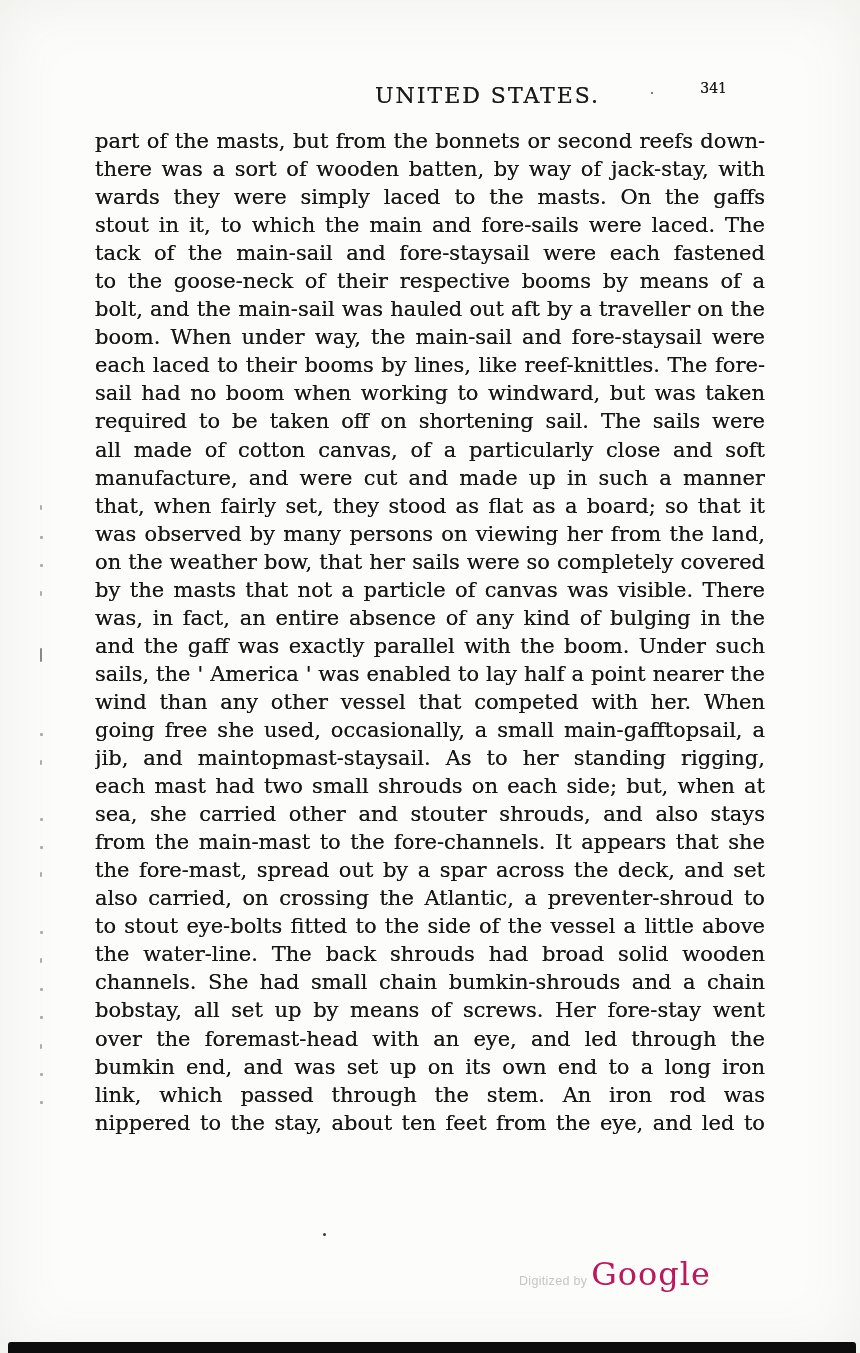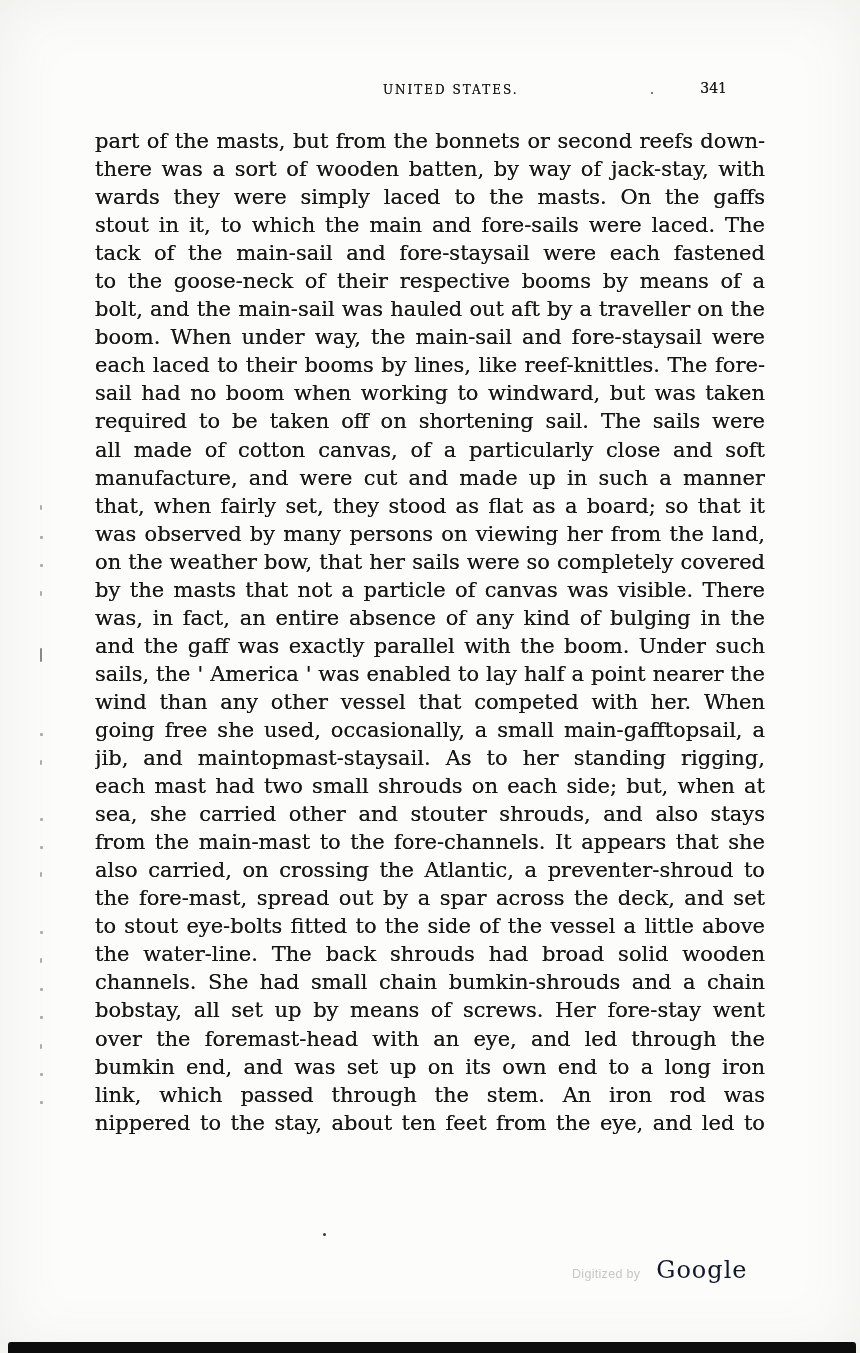--- a/index.html
+++ b/index.html
@@ -11,22 +11,22 @@
   .page{position:absolute;inset:0;background:#fcfcfa;}
   
   .page::before{
     content:"";position:absolute;inset:0;pointer-events:none;
     box-shadow:inset 0 0 60px rgba(120,120,110,0.10);
   }
 
   
   .header{position:absolute;top:80px;left:95px;width:670px;height:26px;color:#1b1b1b;}
   .running-title{
-    position:absolute;left:288px;top:3px;
-    font-size:12px;letter-spacing:2px;
+    position:absolute;left:280px;top:3px;
+    font-size:22px;letter-spacing:2px;
     text-shadow:0 0 .6px rgba(0,0,0,.75);
     white-space:nowrap;
   }
   .page-number{
     position:absolute;right:38px;top:0;
     font-size:14px;text-shadow:0 0 .6px rgba(0,0,0,.75);
   }
   .header-speck{position:absolute;left:556px;top:12px;width:2px;height:2px;background:#555;border-radius:50%;}
 
   
@@ -45,28 +45,28 @@
   
   .stray-dot{position:absolute;left:323px;top:1233px;width:3px;height:3px;background:#3a3a3a;border-radius:50%;}
 
   
   .art{position:absolute;left:40px;background:rgba(45,45,45,.38);border-radius:1px;}
   .art.dot{width:3px;height:3px;}
   .art.tick{width:2px;height:5px;}
   .art.bar{width:2px;height:14px;background:rgba(45,45,45,.55);}
 
   
-  .footer{position:absolute;left:572px;top:1258px;display:flex;align-items:baseline;gap:16px;}
+  .footer{position:absolute;left:519px;top:1258px;display:flex;align-items:baseline;gap:4px;}
   .digitized{
     font-family:"Liberation Sans","DejaVu Sans",sans-serif;
     font-size:12.5px;color:#c6c6c3;letter-spacing:.3px;
   }
   .google{
     font-family:"DejaVu Serif","Liberation Serif",serif;
-    font-size:24px;color:#0f172a;letter-spacing:1px;line-height:1;
+    font-size:32px;color:#be185d;letter-spacing:1px;line-height:1;
   }
 
   
   .scan-bar{
     position:absolute;left:8px;right:4px;bottom:0;height:11px;
     background:#0d0d0d;border-radius:3px 3px 0 0;
   }
 </style>
 </head>
 <body>
@@ -99,22 +99,22 @@
       <div class="line">by the masts that not a particle of canvas was visible.  There</div>
       <div class="line">was, in fact, an entire absence of any kind of bulging in the sails,</div>
       <div class="line">and the gaff was exactly parallel with the boom.  Under such</div>
       <div class="line">sails, the ' America ' was enabled to lay half a point nearer the</div>
       <div class="line">wind than any other vessel that competed with her.  When</div>
       <div class="line">going free she used, occasionally, a small main-gafftopsail, a</div>
       <div class="line">jib, and maintopmast-staysail.  As to her standing rigging,</div>
       <div class="line">each mast had two small shrouds on each side; but, when at</div>
       <div class="line">sea, she carried other and stouter shrouds, and also stays</div>
       <div class="line">from the main-mast to the fore-channels.  It appears that she</div>
+      <div class="line">the fore-mast, spread out by a spar across the deck, and set up</div>
       <div class="line">also carried, on crossing the Atlantic, a preventer-shroud to</div>
-      <div class="line">the fore-mast, spread out by a spar across the deck, and set up</div>
       <div class="line">to stout eye-bolts fitted to the side of the vessel a little above</div>
       <div class="line">the water-line.  The back shrouds had broad solid wooden</div>
       <div class="line">channels.  She had small chain bumkin-shrouds and a chain</div>
       <div class="line">bobstay, all set up by means of screws.  Her fore-stay went</div>
       <div class="line">over the foremast-head with an eye, and led through the</div>
       <div class="line">bumkin end, and was set up on its own end to a long iron</div>
       <div class="line">link, which passed through the stem.  An iron rod was</div>
       <div class="line">nippered to the stay, about ten feet from the eye, and led to</div>
     </div>
 

